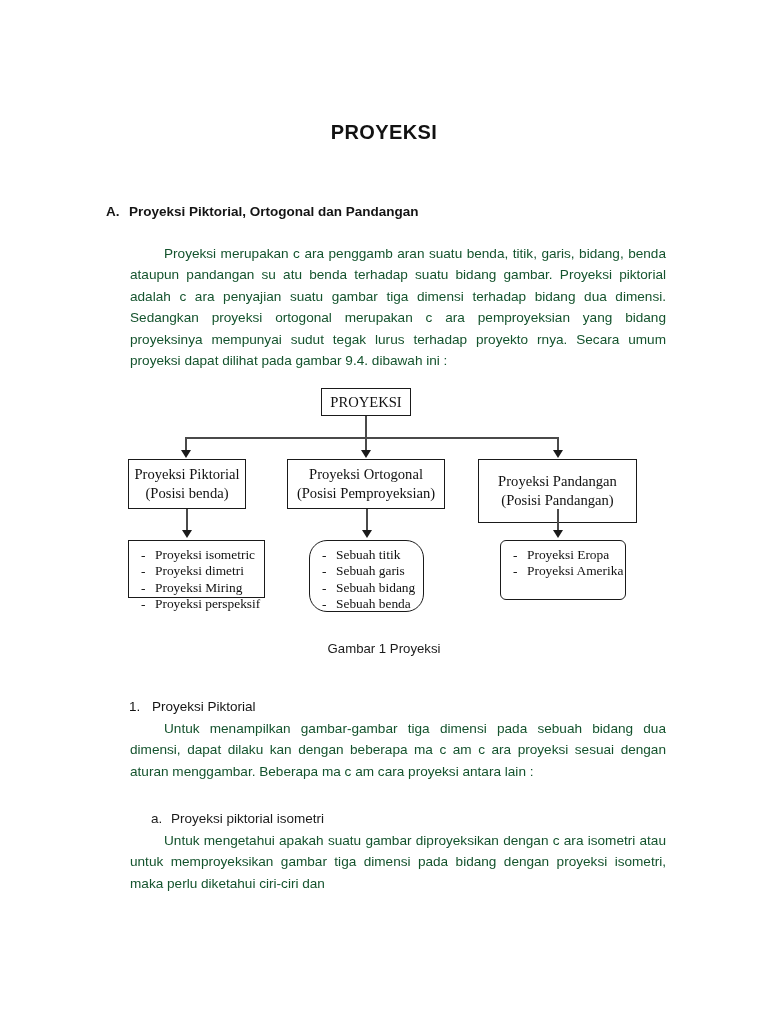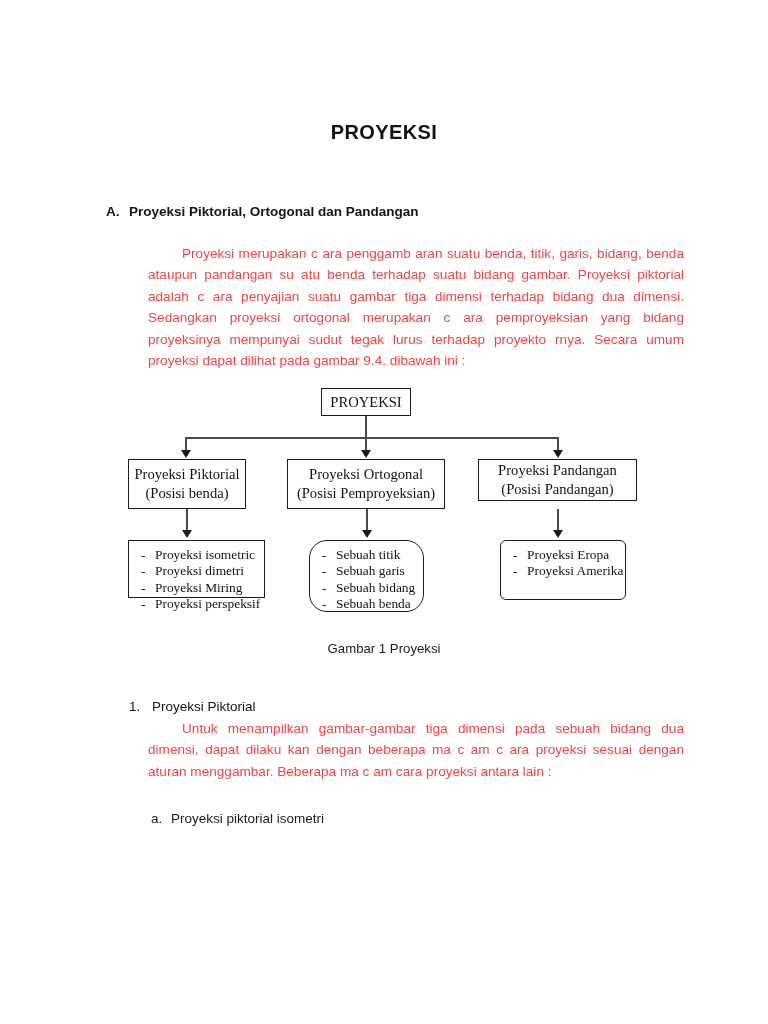--- a/index.html
+++ b/index.html
@@ -43,23 +43,22 @@
   .section-a .marker {
     display: inline-block;
     width: 23px;
   }
 
   
   .para {
     position: absolute;
     font-size: 13.6px;
     line-height: 21.4px;
-    color: #ef4444;
+    color: #14532d;
     text-align: justify;
-    margin-left: 18px;
   }
   .para-1 {
     left: 130px;
     top: 243px;
     width: 536px;
     text-indent: 34px;
   }
 
   
   .fig-caption {
@@ -141,21 +140,21 @@
     pointer-events: auto;
   }
   .node-root {
     left: 321px;
     top: 388px;
     width: 90px;
     height: 28px;
   }
   .node-l1 { left: 128px; top: 459px; width: 118px; height: 50px; }
   .node-l2 { left: 287px; top: 459px; width: 158px; height: 50px; }
-  .node-l3 { left: 478px; top: 459px; width: 159px; height: 42px; }
+  .node-l3 { left: 478px; top: 459px; width: 159px; height: 64px; }
 
   .leaf {
     position: absolute;
     box-sizing: border-box;
     border: 1.4px solid #1a1a1a;
     background: #ffffff;
     font-family: "Liberation Serif", serif;
     font-size: 13.4px;
     line-height: 16.4px;
     color: #111111;
@@ -268,14 +267,15 @@
   <div class="fig-caption">Gambar 1 Proyeksi</div>
 
   <div class="section-1">
     <span class="marker">1.</span><span>Proyeksi Piktorial</span>
   </div>
   <div class="para para-2">Untuk menampilkan gambar-gambar tiga  dimensi pada sebuah bidang dua dimensi, dapat dilaku kan dengan beberapa ma c am c ara proyeksi sesuai dengan aturan menggambar. Beberapa ma c am cara proyeksi antara lain :</div>
 
   <div class="section-a-sub">
     <span class="marker">a.</span><span>Proyeksi piktorial isometri</span>
   </div>
+  <div class="para para-3">Untuk  mengetahui  apakah  suatu   gambar diproyeksikan dengan c ara isometri atau untuk memproyeksikan gambar tiga dimensi pada bidang dengan proyeksi isometri, maka perlu diketahui ciri-ciri  dan</div>
 
 </div>
 
 </body></html>

